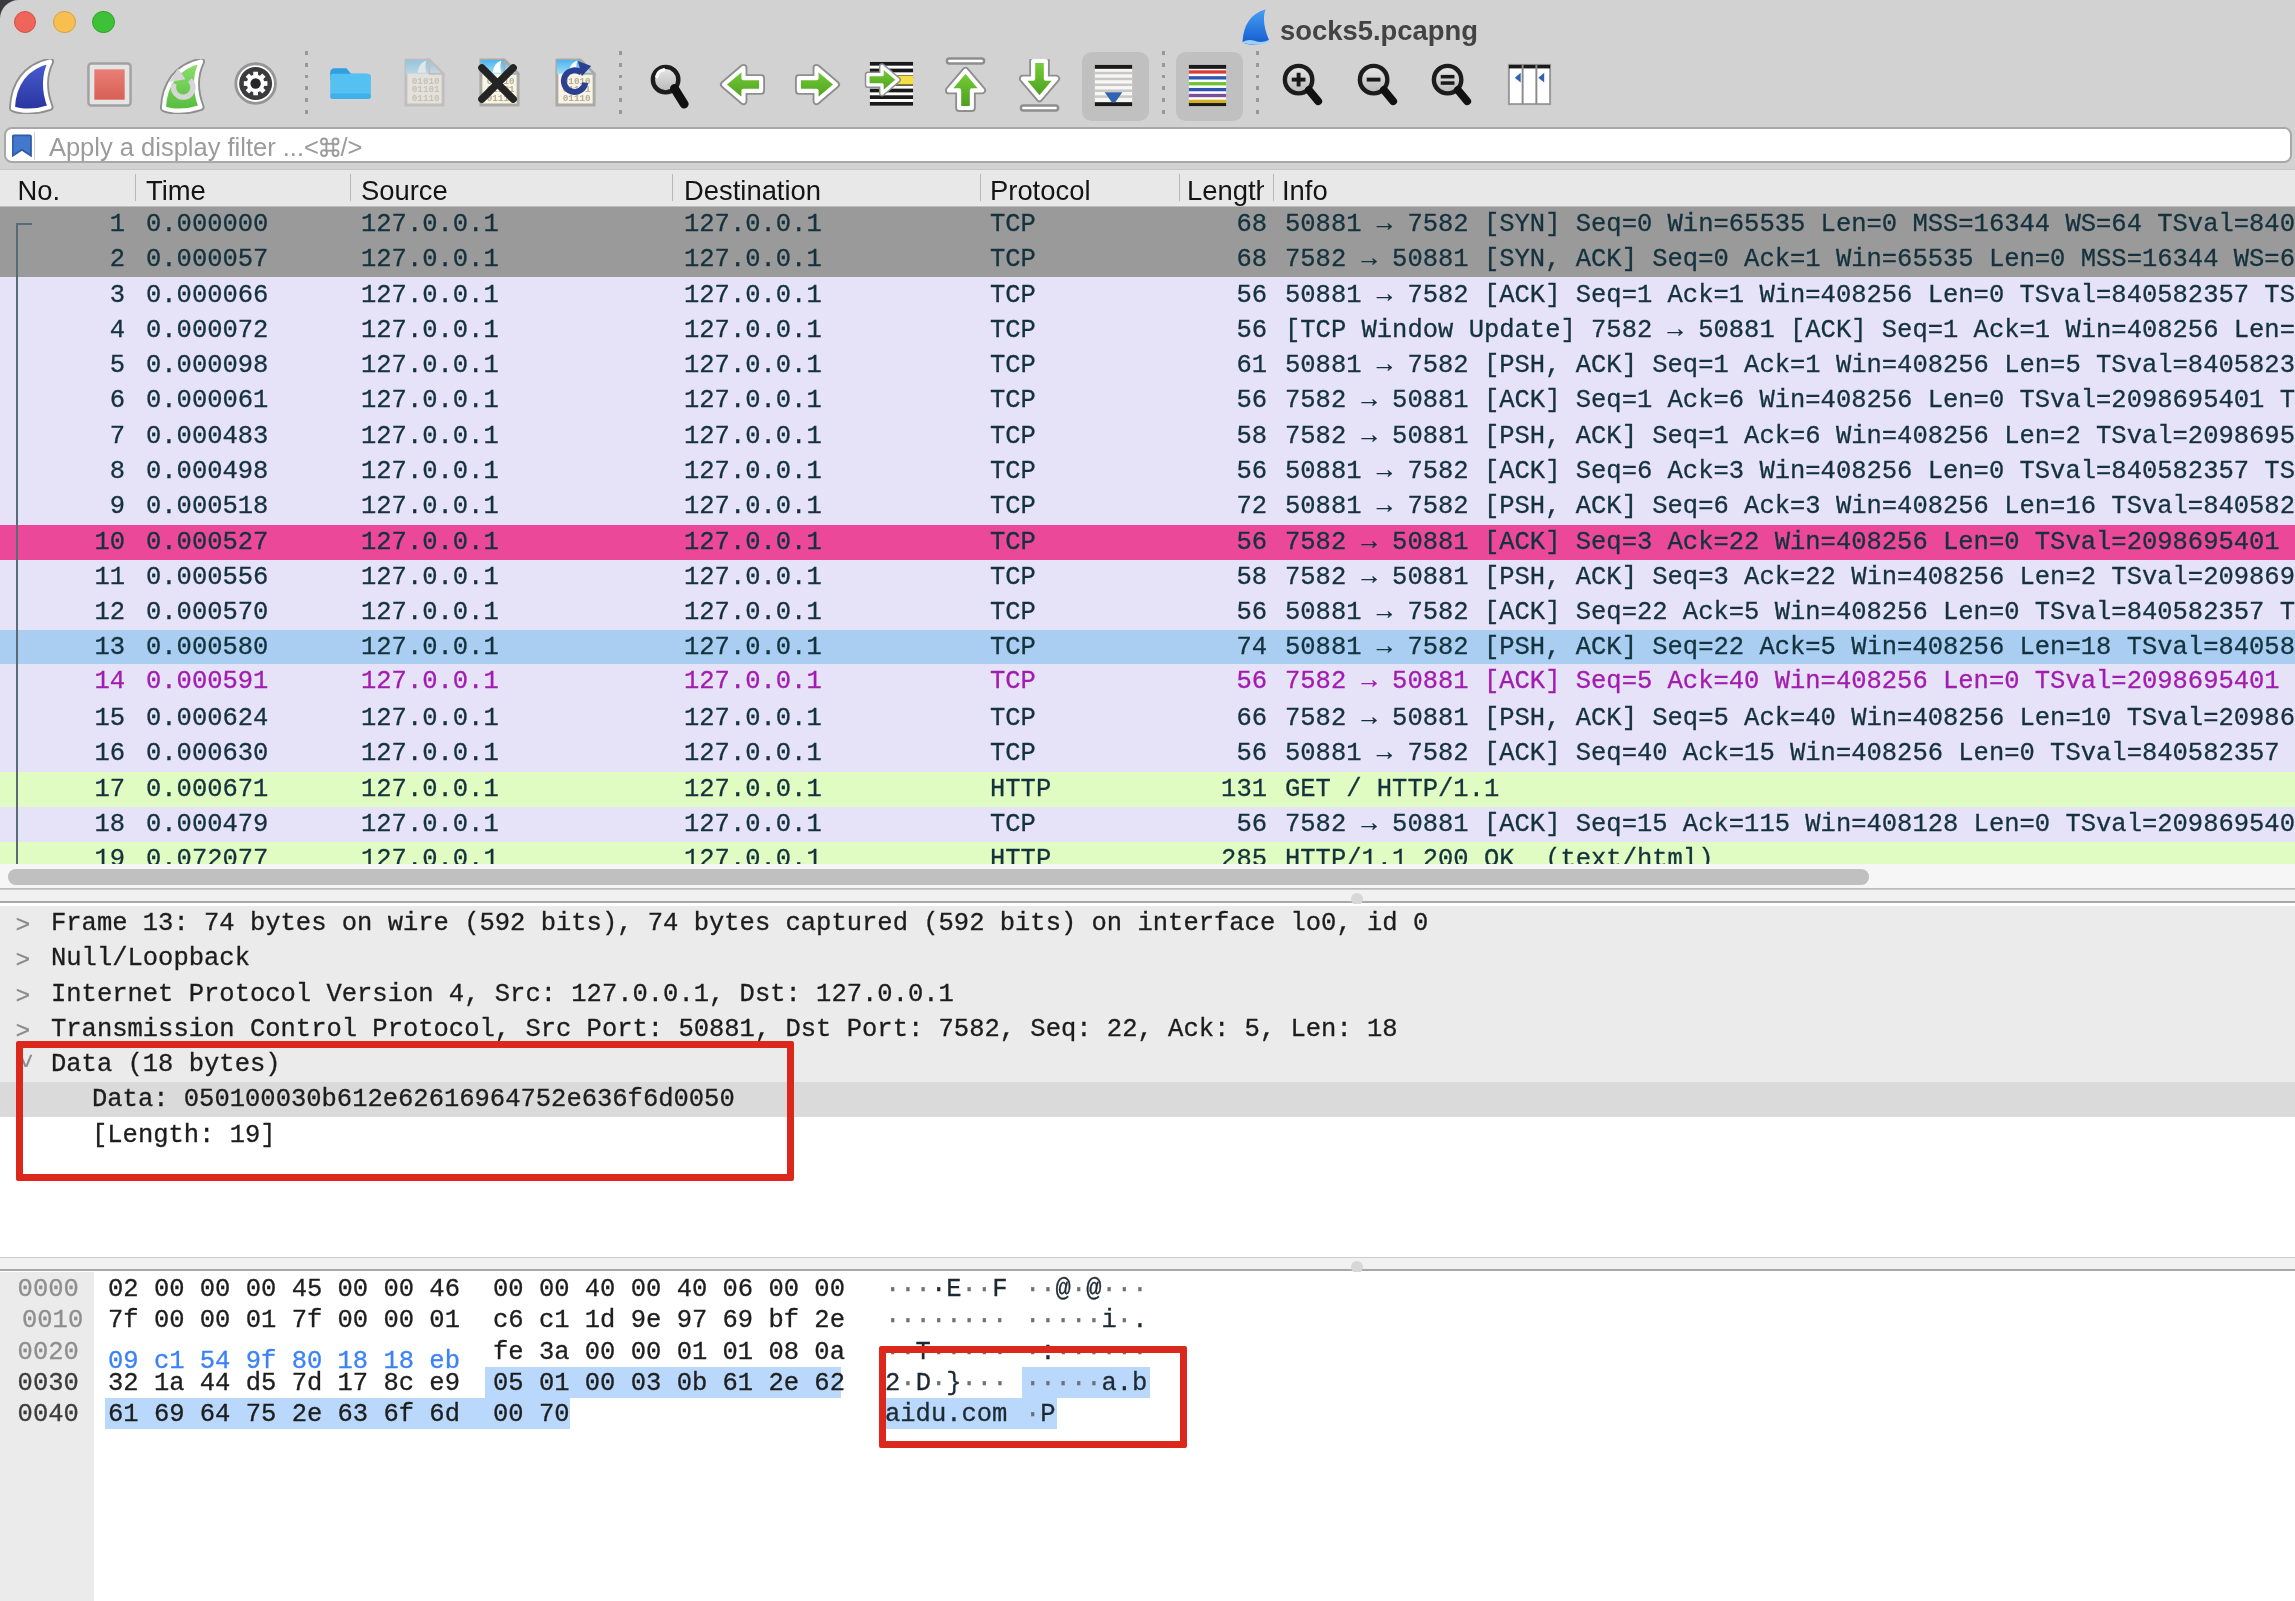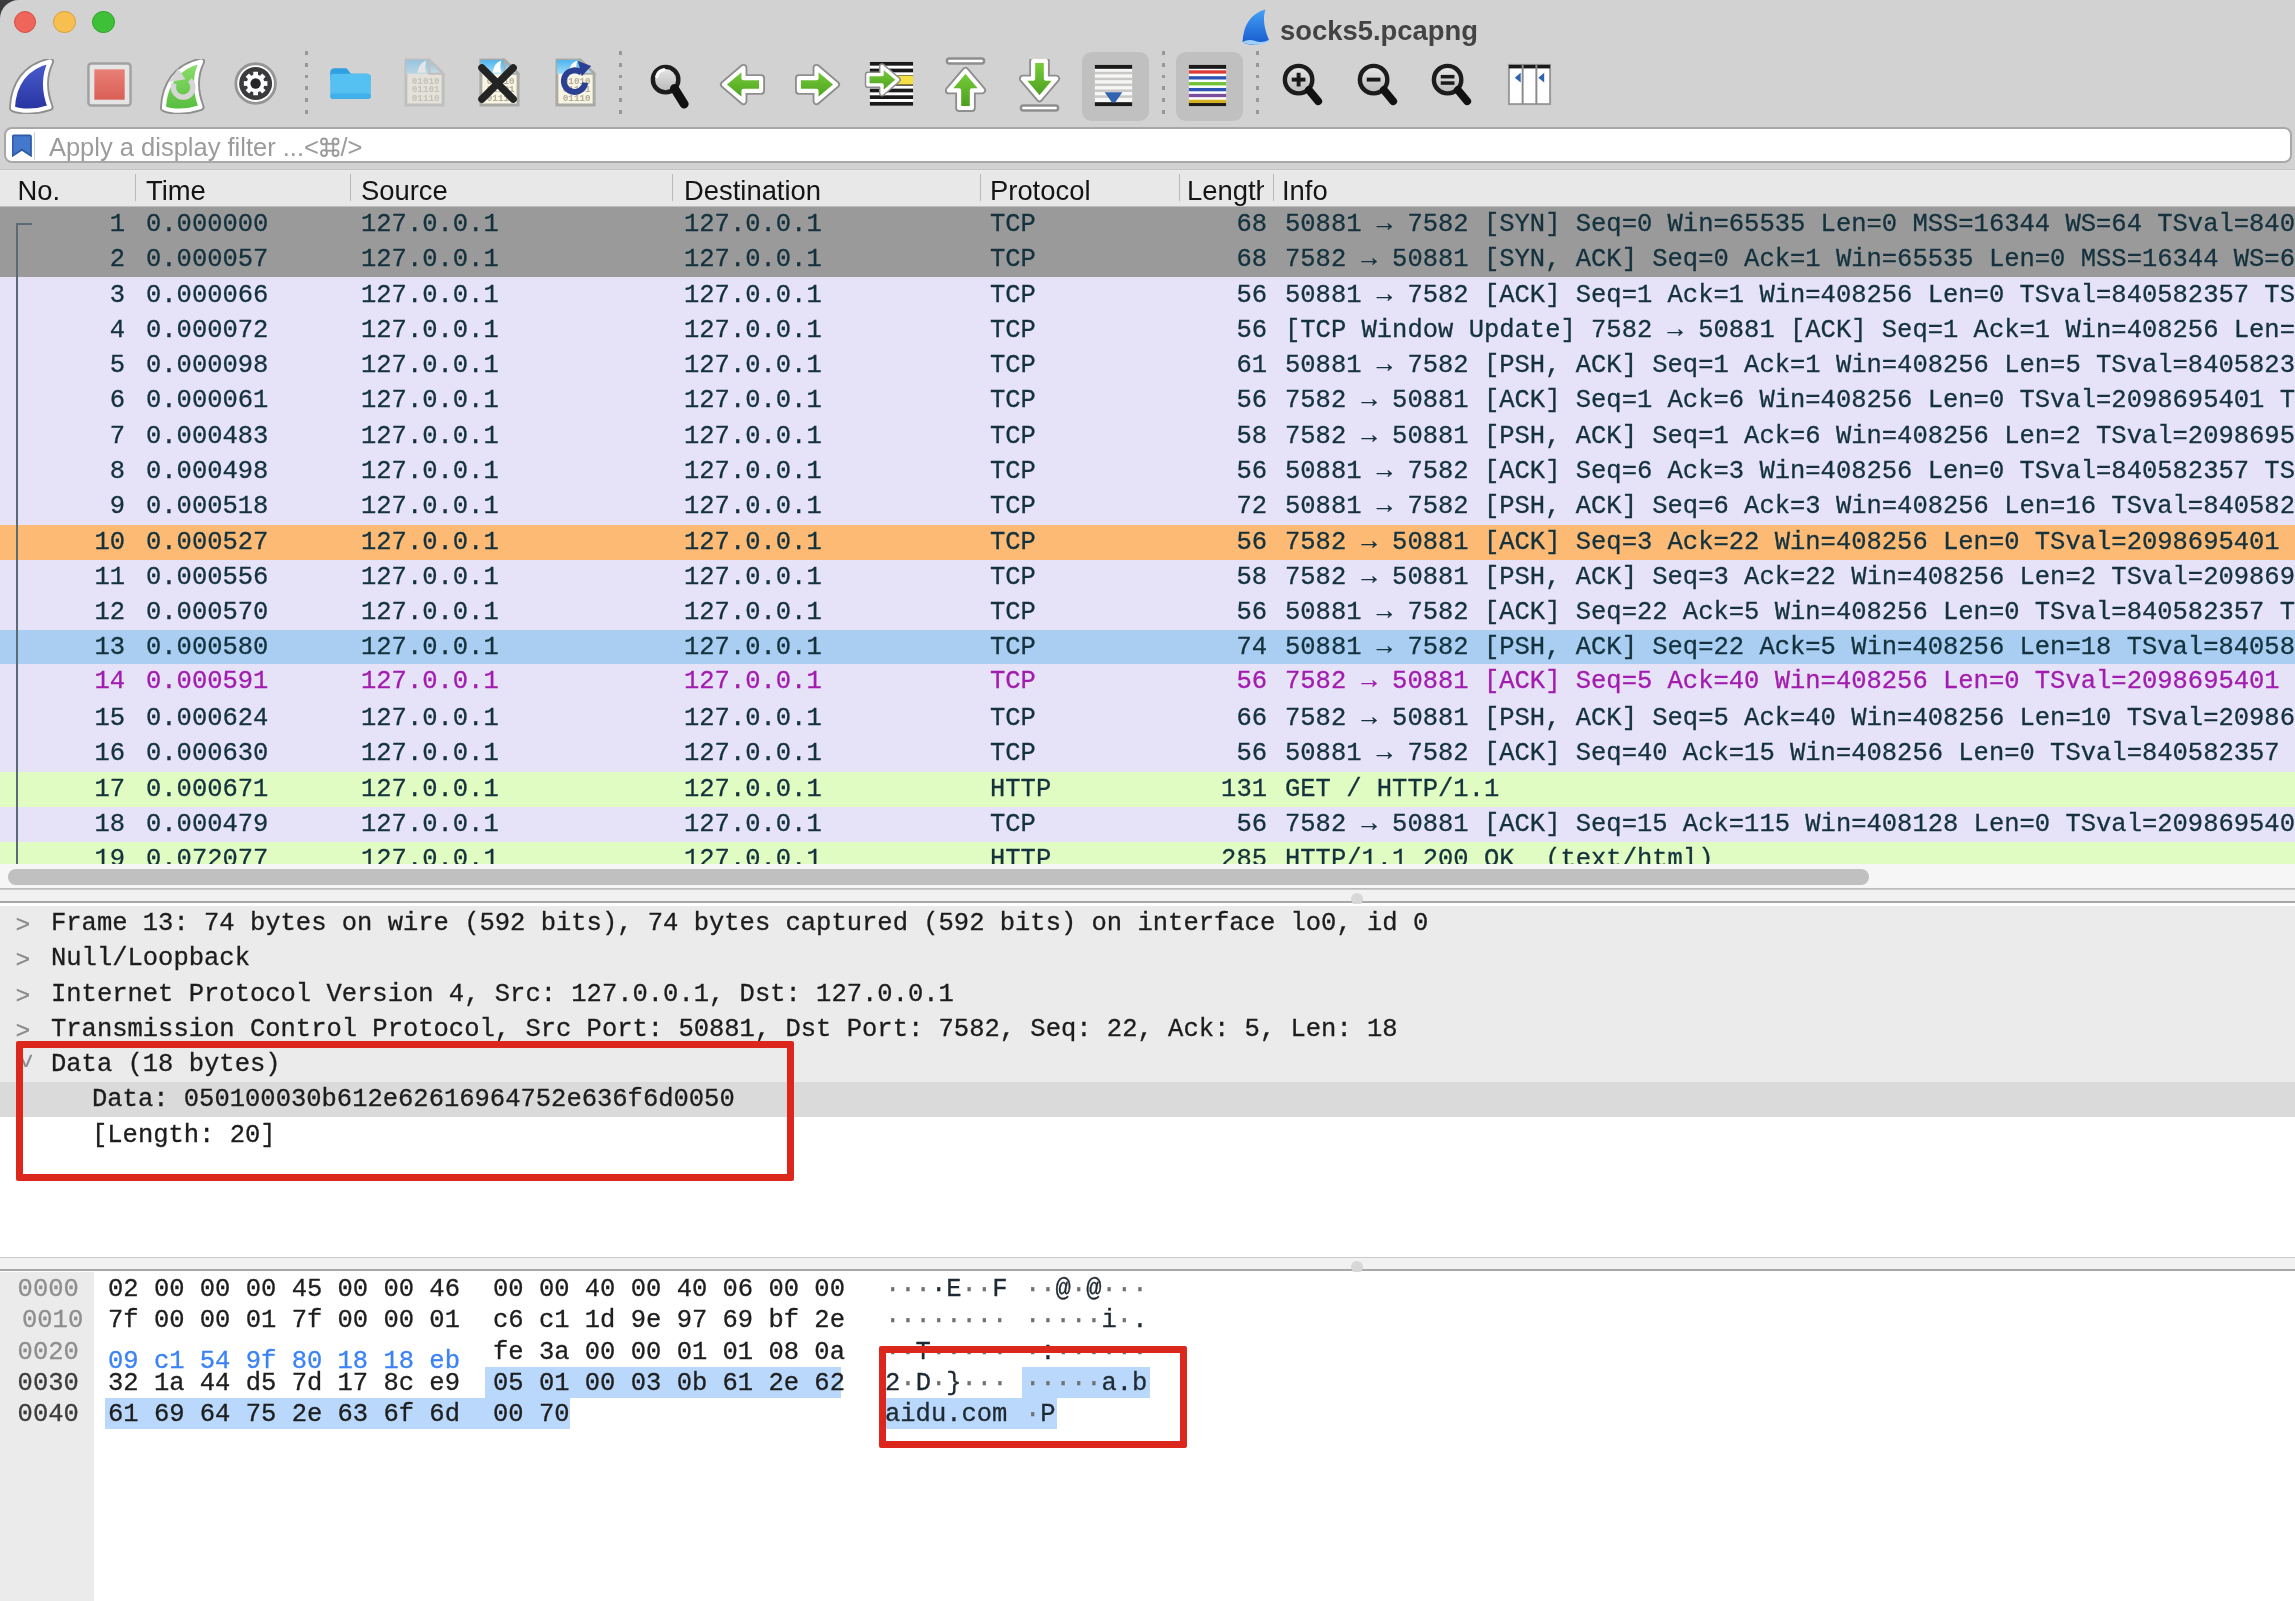--- a/index.html
+++ b/index.html
@@ -300,21 +300,21 @@
 <div class="plist">
 <div class="prow mono" style="top:0px;background:#9b9a9a;color:#14323e"><span class="c-no">1</span><span class="c-time">0.000000</span><span class="c-src">127.0.0.1</span><span class="c-dst">127.0.0.1</span><span class="c-pro">TCP</span><span class="c-len">68</span><span class="c-info">50881 → 7582 [SYN] Seq=0 Win=65535 Len=0 MSS=16344 WS=64 TSval=840582357 TSecr=0 SACK_PERM</span></div>
 <div class="prow mono" style="top:35px;background:#9b9a9a;color:#14323e"><span class="c-no">2</span><span class="c-time">0.000057</span><span class="c-src">127.0.0.1</span><span class="c-dst">127.0.0.1</span><span class="c-pro">TCP</span><span class="c-len">68</span><span class="c-info">7582 → 50881 [SYN, ACK] Seq=0 Ack=1 Win=65535 Len=0 MSS=16344 WS=64 TSval=2098695401 TSecr=840582357 SACK_PERM</span></div>
 <div class="prow mono" style="top:71px;background:#e6e3f8;color:#14323e"><span class="c-no">3</span><span class="c-time">0.000066</span><span class="c-src">127.0.0.1</span><span class="c-dst">127.0.0.1</span><span class="c-pro">TCP</span><span class="c-len">56</span><span class="c-info">50881 → 7582 [ACK] Seq=1 Ack=1 Win=408256 Len=0 TSval=840582357 TSecr=2098695401</span></div>
 <div class="prow mono" style="top:106px;background:#e6e3f8;color:#14323e"><span class="c-no">4</span><span class="c-time">0.000072</span><span class="c-src">127.0.0.1</span><span class="c-dst">127.0.0.1</span><span class="c-pro">TCP</span><span class="c-len">56</span><span class="c-info">[TCP Window Update] 7582 → 50881 [ACK] Seq=1 Ack=1 Win=408256 Len=0 TSval=2098695401 TSecr=840582357</span></div>
 <div class="prow mono" style="top:141px;background:#e6e3f8;color:#14323e"><span class="c-no">5</span><span class="c-time">0.000098</span><span class="c-src">127.0.0.1</span><span class="c-dst">127.0.0.1</span><span class="c-pro">TCP</span><span class="c-len">61</span><span class="c-info">50881 → 7582 [PSH, ACK] Seq=1 Ack=1 Win=408256 Len=5 TSval=840582357 TSecr=2098695401</span></div>
 <div class="prow mono" style="top:176px;background:#e6e3f8;color:#14323e"><span class="c-no">6</span><span class="c-time">0.000061</span><span class="c-src">127.0.0.1</span><span class="c-dst">127.0.0.1</span><span class="c-pro">TCP</span><span class="c-len">56</span><span class="c-info">7582 → 50881 [ACK] Seq=1 Ack=6 Win=408256 Len=0 TSval=2098695401 TSecr=840582357</span></div>
 <div class="prow mono" style="top:212px;background:#e6e3f8;color:#14323e"><span class="c-no">7</span><span class="c-time">0.000483</span><span class="c-src">127.0.0.1</span><span class="c-dst">127.0.0.1</span><span class="c-pro">TCP</span><span class="c-len">58</span><span class="c-info">7582 → 50881 [PSH, ACK] Seq=1 Ack=6 Win=408256 Len=2 TSval=2098695401 TSecr=840582357</span></div>
 <div class="prow mono" style="top:247px;background:#e6e3f8;color:#14323e"><span class="c-no">8</span><span class="c-time">0.000498</span><span class="c-src">127.0.0.1</span><span class="c-dst">127.0.0.1</span><span class="c-pro">TCP</span><span class="c-len">56</span><span class="c-info">50881 → 7582 [ACK] Seq=6 Ack=3 Win=408256 Len=0 TSval=840582357 TSecr=2098695401</span></div>
 <div class="prow mono" style="top:282px;background:#e6e3f8;color:#14323e"><span class="c-no">9</span><span class="c-time">0.000518</span><span class="c-src">127.0.0.1</span><span class="c-dst">127.0.0.1</span><span class="c-pro">TCP</span><span class="c-len">72</span><span class="c-info">50881 → 7582 [PSH, ACK] Seq=6 Ack=3 Win=408256 Len=16 TSval=840582357 TSecr=2098695401</span></div>
-<div class="prow mono" style="top:318px;background:#fdba74;color:#14323e"><span class="c-no">10</span><span class="c-time">0.000527</span><span class="c-src">127.0.0.1</span><span class="c-dst">127.0.0.1</span><span class="c-pro">TCP</span><span class="c-len">56</span><span class="c-info">7582 → 50881 [ACK] Seq=3 Ack=22 Win=408256 Len=0 TSval=2098695401 TSecr=840582357</span></div>
+<div class="prow mono" style="top:318px;background:#ec4899;color:#14323e"><span class="c-no">10</span><span class="c-time">0.000527</span><span class="c-src">127.0.0.1</span><span class="c-dst">127.0.0.1</span><span class="c-pro">TCP</span><span class="c-len">56</span><span class="c-info">7582 → 50881 [ACK] Seq=3 Ack=22 Win=408256 Len=0 TSval=2098695401 TSecr=840582357</span></div>
 <div class="prow mono" style="top:353px;background:#e6e3f8;color:#14323e"><span class="c-no">11</span><span class="c-time">0.000556</span><span class="c-src">127.0.0.1</span><span class="c-dst">127.0.0.1</span><span class="c-pro">TCP</span><span class="c-len">58</span><span class="c-info">7582 → 50881 [PSH, ACK] Seq=3 Ack=22 Win=408256 Len=2 TSval=2098695401 TSecr=840582357</span></div>
 <div class="prow mono" style="top:388px;background:#e6e3f8;color:#14323e"><span class="c-no">12</span><span class="c-time">0.000570</span><span class="c-src">127.0.0.1</span><span class="c-dst">127.0.0.1</span><span class="c-pro">TCP</span><span class="c-len">56</span><span class="c-info">50881 → 7582 [ACK] Seq=22 Ack=5 Win=408256 Len=0 TSval=840582357 TSecr=2098695401</span></div>
 <div class="prow mono" style="top:423px;background:#a9cef2;color:#14323e"><span class="c-no">13</span><span class="c-time">0.000580</span><span class="c-src">127.0.0.1</span><span class="c-dst">127.0.0.1</span><span class="c-pro">TCP</span><span class="c-len">74</span><span class="c-info">50881 → 7582 [PSH, ACK] Seq=22 Ack=5 Win=408256 Len=18 TSval=840582357 TSecr=2098695401</span></div>
 <div class="prow mono" style="top:457px;background:#e6e3f8;color:#a21caf"><span class="c-no">14</span><span class="c-time">0.000591</span><span class="c-src">127.0.0.1</span><span class="c-dst">127.0.0.1</span><span class="c-pro">TCP</span><span class="c-len">56</span><span class="c-info">7582 → 50881 [ACK] Seq=5 Ack=40 Win=408256 Len=0 TSval=2098695401 TSecr=840582357</span></div>
 <div class="prow mono" style="top:494px;background:#e6e3f8;color:#14323e"><span class="c-no">15</span><span class="c-time">0.000624</span><span class="c-src">127.0.0.1</span><span class="c-dst">127.0.0.1</span><span class="c-pro">TCP</span><span class="c-len">66</span><span class="c-info">7582 → 50881 [PSH, ACK] Seq=5 Ack=40 Win=408256 Len=10 TSval=2098695401 TSecr=840582357</span></div>
 <div class="prow mono" style="top:529px;background:#e6e3f8;color:#14323e"><span class="c-no">16</span><span class="c-time">0.000630</span><span class="c-src">127.0.0.1</span><span class="c-dst">127.0.0.1</span><span class="c-pro">TCP</span><span class="c-len">56</span><span class="c-info">50881 → 7582 [ACK] Seq=40 Ack=15 Win=408256 Len=0 TSval=840582357 TSecr=2098695401</span></div>
 <div class="prow mono" style="top:565px;background:#e1fcc2;color:#14323e"><span class="c-no">17</span><span class="c-time">0.000671</span><span class="c-src">127.0.0.1</span><span class="c-dst">127.0.0.1</span><span class="c-pro">HTTP</span><span class="c-len">131</span><span class="c-info">GET / HTTP/1.1 </span></div>
 <div class="prow mono" style="top:600px;background:#e6e3f8;color:#14323e"><span class="c-no">18</span><span class="c-time">0.000479</span><span class="c-src">127.0.0.1</span><span class="c-dst">127.0.0.1</span><span class="c-pro">TCP</span><span class="c-len">56</span><span class="c-info">7582 → 50881 [ACK] Seq=15 Ack=115 Win=408128 Len=0 TSval=2098695401 TSecr=840582357</span></div>
 <div class="prow mono" style="top:635px;background:#e1fcc2;color:#14323e"><span class="c-no">19</span><span class="c-time">0.072077</span><span class="c-src">127.0.0.1</span><span class="c-dst">127.0.0.1</span><span class="c-pro">HTTP</span><span class="c-len">285</span><span class="c-info">HTTP/1.1 200 OK  (text/html)</span></div>
 <div class="bracket"></div>
@@ -328,21 +328,21 @@
   </div>
 <div class="details">
 <div class="abs" style="left:0;top:2px;width:2296px;height:176px;background:#ecebeb"></div>
 <div class="abs" style="left:0;top:178px;width:2296px;height:35px;background:#dbdada"></div>
 <div class="drow mono" style="top:2px"><span class="chev">&gt;</span><span class="abs" style="left:51px">Frame 13: 74 bytes on wire (592 bits), 74 bytes captured (592 bits) on interface lo0, id 0</span></div>
 <div class="drow mono" style="top:37px"><span class="chev">&gt;</span><span class="abs" style="left:51px">Null/Loopback</span></div>
 <div class="drow mono" style="top:73px"><span class="chev">&gt;</span><span class="abs" style="left:51px">Internet Protocol Version 4, Src: 127.0.0.1, Dst: 127.0.0.1</span></div>
 <div class="drow mono" style="top:108px"><span class="chev">&gt;</span><span class="abs" style="left:51px">Transmission Control Protocol, Src Port: 50881, Dst Port: 7582, Seq: 22, Ack: 5, Len: 18</span></div>
 <div class="drow mono" style="top:143px"><span class="chev" style="transform:rotate(90deg)">&gt;</span><span class="abs" style="left:51px">Data (18 bytes)</span></div>
 <div class="drow mono" style="top:178px"><span class="abs" style="left:92px">Data: 050100030b612e62616964752e636f6d0050</span></div>
-<div class="drow mono" style="top:214px"><span class="abs" style="left:92px">[Length: 20]</span></div>
+<div class="drow mono" style="top:214px"><span class="abs" style="left:92px">[Length: 19]</span></div>
 <div class="redbox" style="left:15.7px;top:137px;width:778px;height:140px"></div>
 </div>
 <div class="split" style="top:1257px">
     <div class="sdot"></div>
   </div>
 <div class="hex">
 <div class="hgut"></div>
 <div class="hl" style="left:485px;top:95px;width:356px;height:31px"></div>
 <div class="hl" style="left:105px;top:126px;width:465px;height:31px"></div>
 <div class="hl" style="left:1022px;top:95px;width:128px;height:31px"></div>

